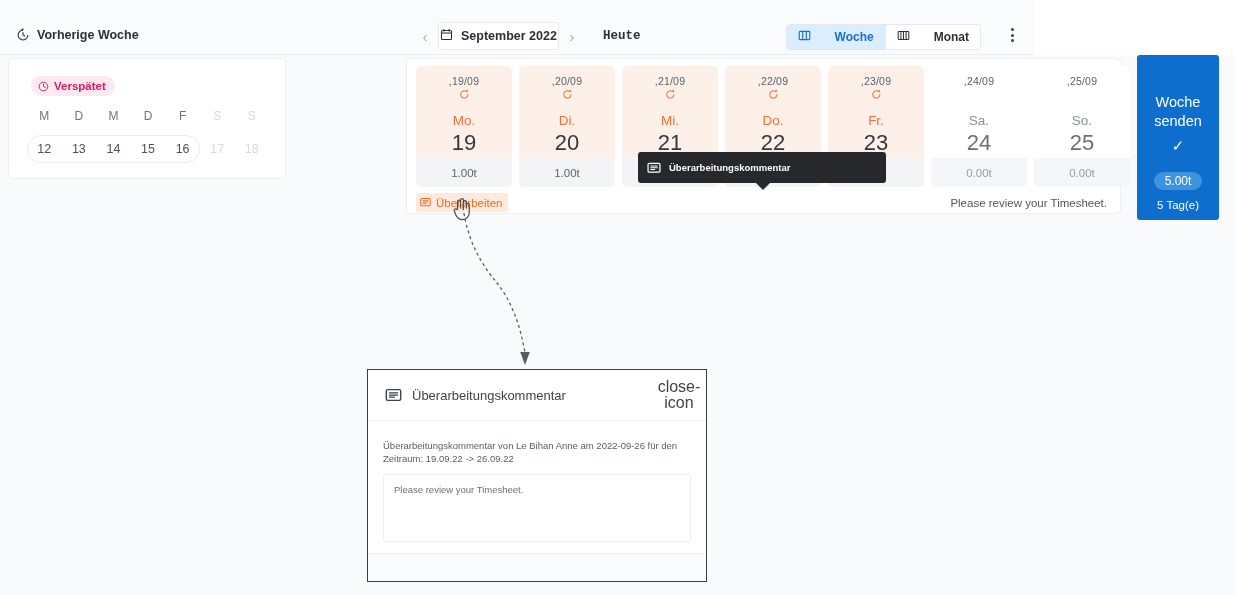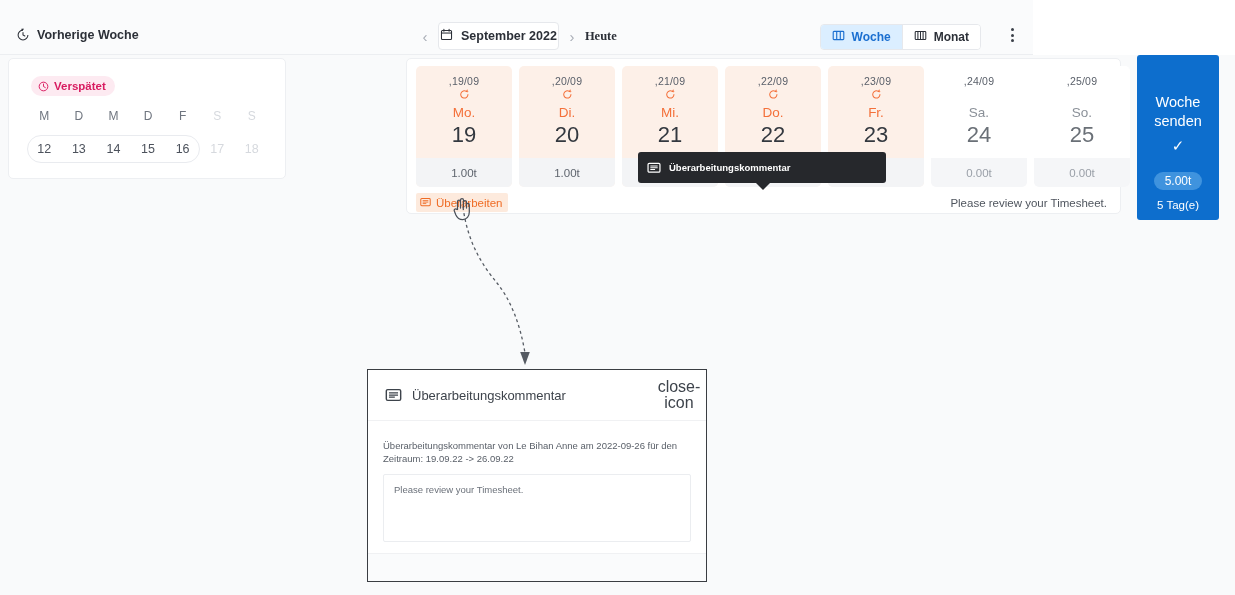--- a/index.html
+++ b/index.html
@@ -45,36 +45,37 @@
   .month-pill {
     display: flex; align-items: center; gap: 8px;
     height: 28px; padding: 0 1px;
     background: #ffffff;
     border: 1px solid #e6e8ec;
     border-radius: 4px;
     font-size: 12.5px; font-weight: bold; color: #2c3038;
     cursor: pointer;
   }
   .today-btn {
+    margin-left: 18px;
     font-size: 12.5px; font-weight: bold; color: #2c3038;
     background: none; border: none; cursor: pointer;
-    font-family: Liberation Serif, serif;
+    font-family: Liberation Mono, monospace;
   }
 
   .view-toggle {
     position: absolute;
     right: 52px; top: 24px;
     display: flex;
     border: 1px solid #e6e8ec;
     border-radius: 4px;
     overflow: hidden;
     background: #fff;
   }
   .view-btn {
-    display: flex; align-items: center; gap: 7px;
+    display: flex; align-items: center; gap: 24px;
     height: 24px; padding: 0 11px;
     font-size: 12px; font-weight: bold;
     background: #ffffff; color: #2c3038;
     border: none; cursor: pointer;
     font-family: inherit;
   }
   .view-btn + .view-btn { border-left: 1px solid #e6e8ec; }
   .view-btn.active { background: #dbeeff; color: #1b6fd0; }
 
   .kebab {
@@ -164,21 +165,21 @@
     flex: 1;
     display: flex; flex-direction: column; align-items: center;
     padding-top: 9px;
   }
   .day-date {
     font-size: 10.5px; color: #5a606a; letter-spacing: .2px;
   }
   .day-rev { height: 15px; display: flex; align-items: center; }
   .day-rev svg { display: block; }
   .day-abbr {
-    font-size: 13.5px; color: #f4703a; margin-top: 3px;
+    font-size: 13.5px; color: #f4703a; margin-top: 11px;
   }
   .day-card.weekend .day-abbr { color: #8b9199; }
   .day-num {
     font-size: 22px; color: #33383f; margin-top: 2px; font-weight: normal;
   }
   .day-card.weekend .day-num { color: #6a7077; }
   .day-foot {
     height: 29px;
     background: #f3f4f6;
     display: flex; align-items: center; justify-content: center;

